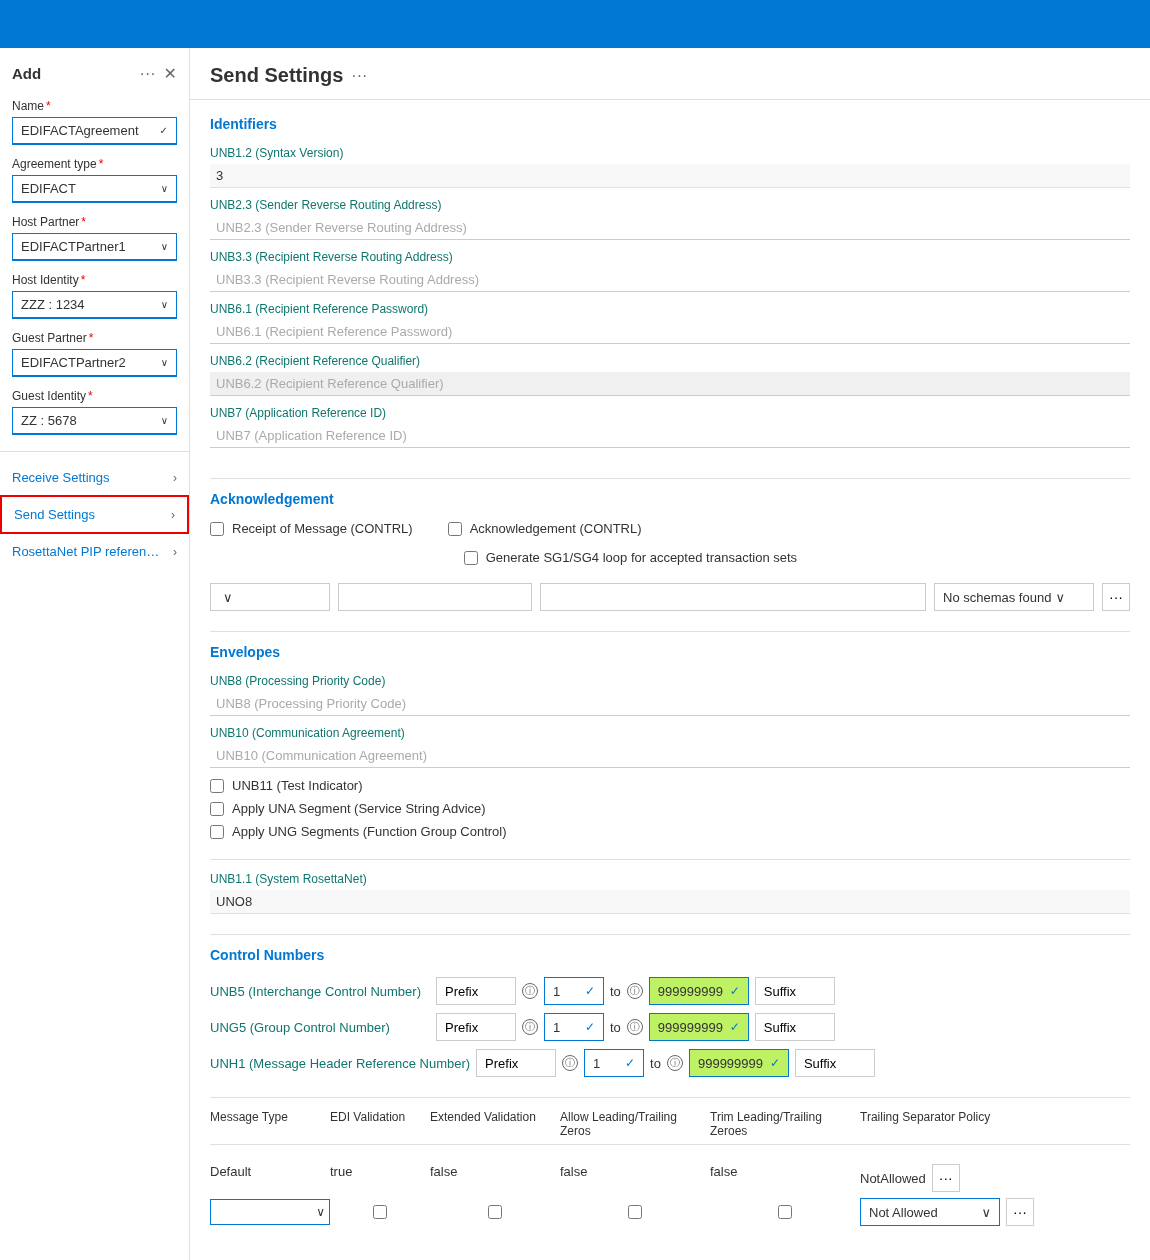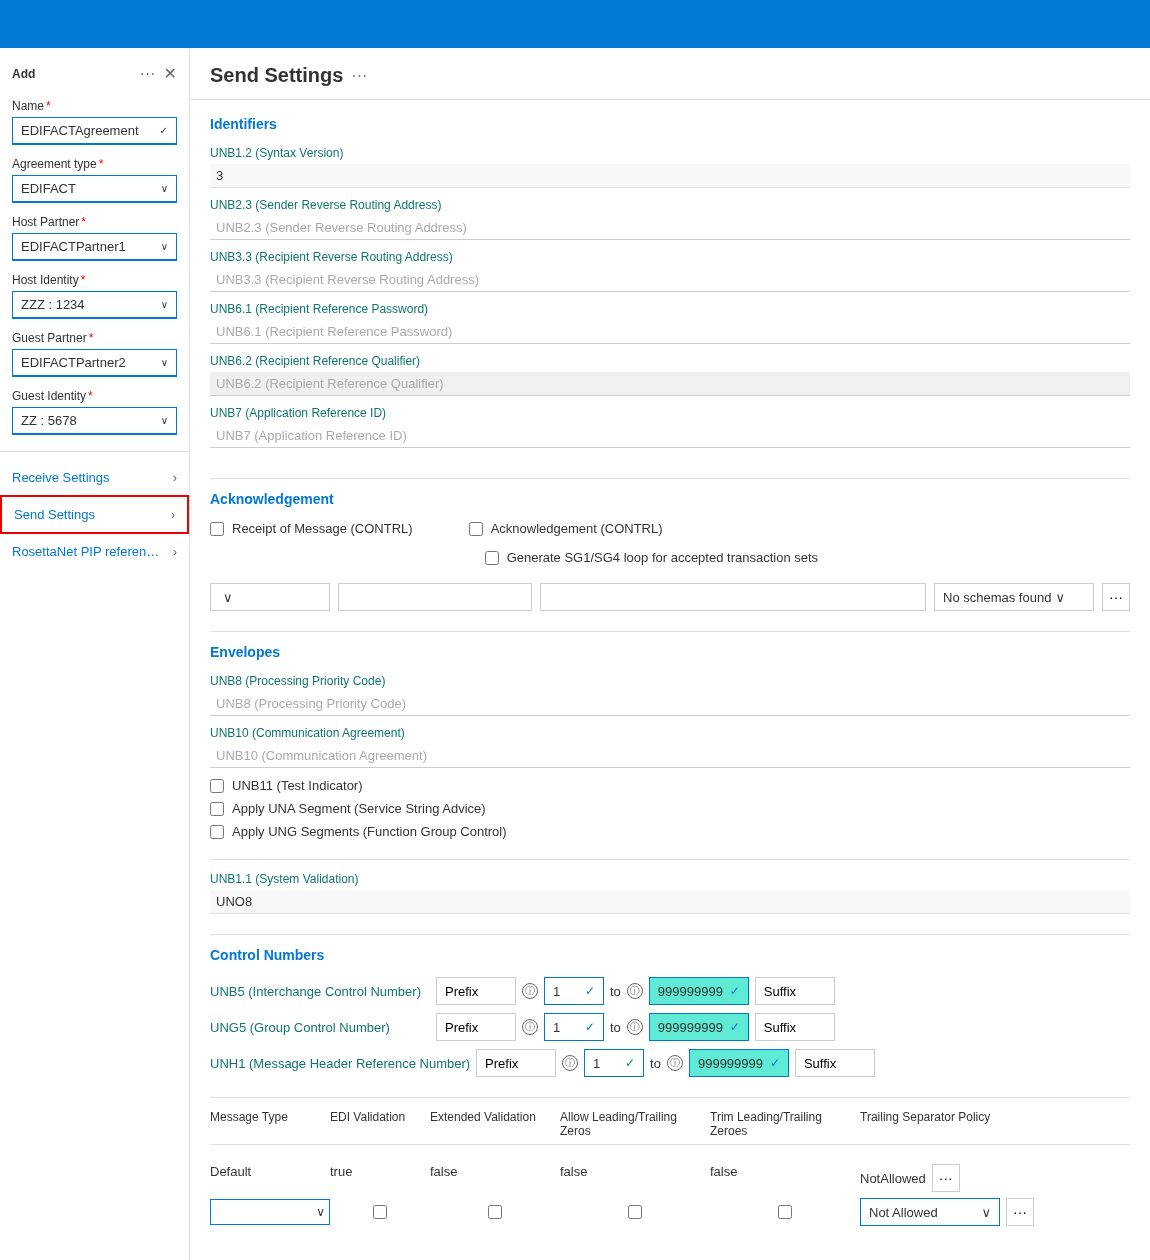--- a/index.html
+++ b/index.html
@@ -5,21 +5,21 @@
     * { box-sizing: border-box; margin: 0; padding: 0; }
     body { font-family: 'Segoe UI', Arial, sans-serif; font-size: 13px; background: #f3f3f3; color: #333; }
 
     .app-bar { height: 48px; background: #0078d4; }
 
     .container { display: flex; height: calc(1260px - 48px); }
 
     
     .sidebar { width: 190px; background: #fff; border-right: 1px solid #e0e0e0; padding: 16px 0; flex-shrink: 0; overflow-y: auto; }
     .sidebar-header { display: flex; align-items: center; justify-content: space-between; padding: 0 12px 16px; }
-    .sidebar-title { font-size: 12px; font-weight: 600; color: #333; }
+    .sidebar-title { font-size: 15px; font-weight: 600; color: #333; }
     .sidebar-header-actions { display: flex; gap: 8px; align-items: center; }
     .sidebar-dots { font-size: 16px; color: #666; cursor: pointer; }
     .sidebar-close { font-size: 16px; color: #666; cursor: pointer; }
 
     .form-group { padding: 0 12px 12px; }
     .form-label { font-size: 12px; color: #333; margin-bottom: 4px; display: block; }
     .required { color: #e00; margin-left: 2px; }
     .form-select { width: 100%; border: 1px solid #8a8a8a; padding: 4px 8px; font-size: 13px; background: #fff; display: flex; justify-content: space-between; align-items: center; cursor: pointer; height: 28px; }
     .form-select.valid { border-color: #0078d4; border-bottom: 2px solid #0078d4; align-items: center; }
     .form-select span { color: #333; }
@@ -62,21 +62,21 @@
     .schema-dropdown { border: 1px solid #ccc; padding: 4px 8px; font-size: 13px; background: #fff; display: flex; align-items: center; gap: 4px; min-width: 160px; height: 28px; cursor: pointer; }
     .dots-btn { border: 1px solid #ccc; padding: 2px 6px; background: #fff; cursor: pointer; font-size: 14px; height: 28px; }
 
     
     .control-row { display: flex; align-items: center; gap: 6px; margin-bottom: 8px; flex-wrap: nowrap; }
     .control-label { font-size: 13px; color: #0f766e; min-width: 220px; flex-shrink: 0; }
     .control-prefix { border: 1px solid #ccc; padding: 4px 8px; font-size: 13px; background: #fff; height: 28px; width: 80px; }
     .control-num { border: 1px solid #0078d4; padding: 4px 8px; font-size: 13px; background: #fff; height: 28px; width: 60px; display: flex; align-items: center; justify-content: space-between; }
     .control-num-check { color: #0078d4; font-size: 12px; }
     .control-to { font-size: 13px; color: #333; }
-    .control-max { border: 1px solid #0078d4; padding: 4px 8px; font-size: 13px; background: #5eead4; height: 28px; width: 100px; display: flex; align-items: center; justify-content: space-between; }
+    .control-max { border: 1px solid #0078d4; padding: 4px 8px; font-size: 13px; background: #bef264; height: 28px; width: 100px; display: flex; align-items: center; justify-content: space-between; }
     .control-suffix { border: 1px solid #ccc; padding: 4px 8px; font-size: 13px; background: #fff; height: 28px; width: 80px; }
 
     
     .val-header { display: flex; gap: 0; margin-bottom: 19px; border-bottom: 1px solid #e0e0e0; padding-bottom: 6px; }
     .val-col { font-size: 12px; color: #333; font-weight: 500; }
     .val-col-1 { width: 120px; flex-shrink: 0; }
     .val-col-2 { width: 100px; flex-shrink: 0; }
     .val-col-3 { width: 130px; flex-shrink: 0; }
     .val-col-4 { width: 150px; flex-shrink: 0; }
     .val-col-5 { width: 150px; flex-shrink: 0; }
@@ -234,21 +234,21 @@
           <div class="field-label">UNB7 (Application Reference ID)</div>
           <input class="field-input" placeholder="UNB7 (Application Reference ID)" style="">
         </div>
       </div>
 
       <hr class="separator">
 
       <div class="section">
         <div class="section-title">Acknowledgement</div>
 
-        <div style="display:flex; gap: 56px; align-items: flex-start; ">
+        <div style="display:flex; gap: 35px; align-items: flex-start; ">
           <div class="checkbox-row">
             <input type="checkbox" style="">
             <span class="checkbox-label">Receipt of Message (CONTRL)</span>
           </div>
           <div style="display:flex; flex-direction: column; gap: 6px;">
             <div class="checkbox-row">
               <input type="checkbox" style="">
               <span class="checkbox-label">Acknowledgement (CONTRL)</span>
             </div>
             <div class="checkbox-row">
@@ -298,21 +298,21 @@
         </div>
         <div class="checkbox-row">
           <input type="checkbox" style="">
           <span class="checkbox-label">Apply UNG Segments (Function Group Control)</span>
         </div>
       </div>
 
       <hr class="separator">
 
       <div class="section">
-        <div class="field-label">UNB1.1 (System Validation)</div>
+        <div class="field-label">UNB1.1 (System RosettaNet)</div>
         <div class="field-value">UNO8</div>
       </div>
 
       <hr class="separator">
 
       <div class="section">
         <div class="section-title">Control Numbers</div>
 
         <div class="control-row">
           <span class="control-label">UNB5 (Interchange Control Number)</span>

